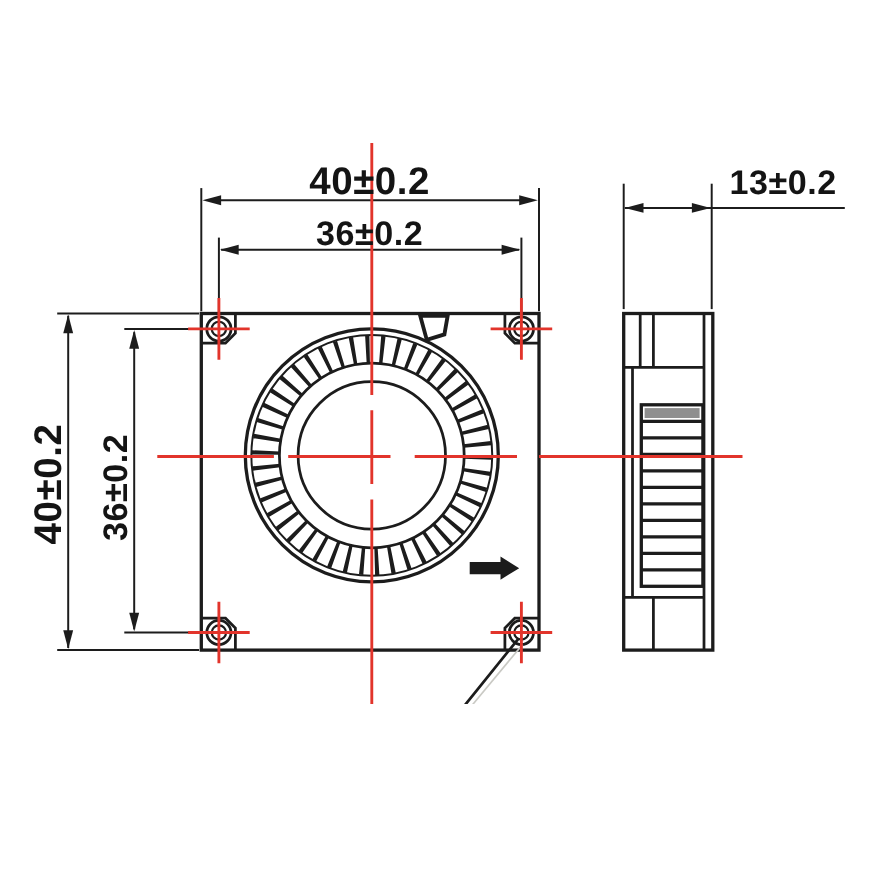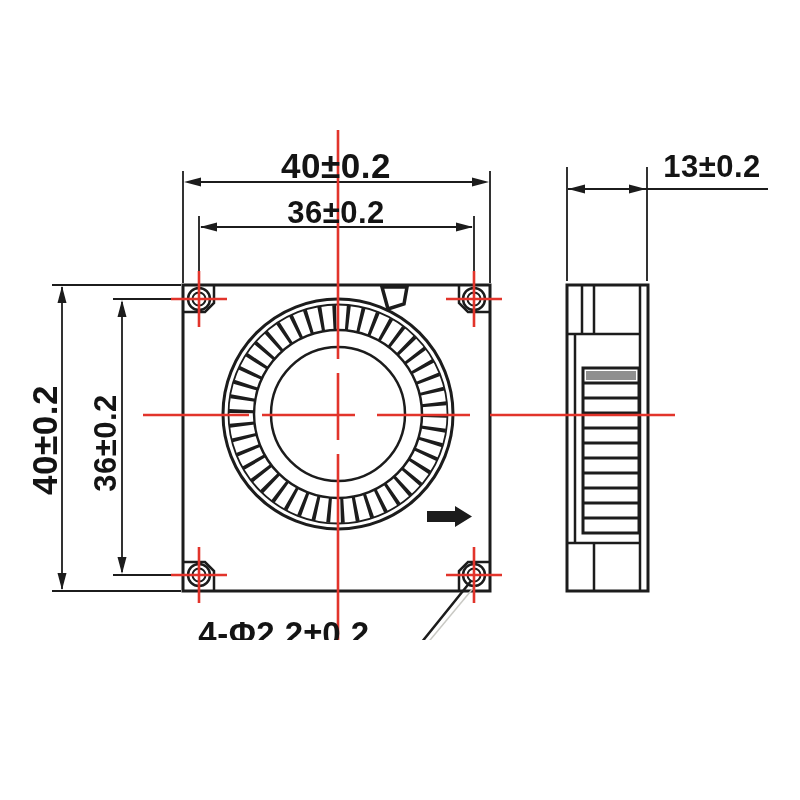--- a/index.html
+++ b/index.html
@@ -128,17 +128,16 @@
   <div class="lbl fs-big" style="left:336px;top:165px;">40±0.2</div>
 
   <div class="lbl fs-mid" style="left:336px;top:212px;">36±0.2</div>
 
   <div class="lbl rot fs-big" style="left:44px;top:440px;">40±0.2</div>
 
   <div class="lbl rot fs-mid" style="left:105px;top:443px;">36±0.2</div>
 
   <div class="lbl fs-mid" style="left:712px;top:166px;">13±0.2</div>
 
-  <div class="lbl" style="left:284px;top:633px;font-size:33px;">4-Φ2.2±0.2</div>
 
   <div class="footer-band"></div>
   <div class="below-band"></div>
 </div>
 
 </body></html>

